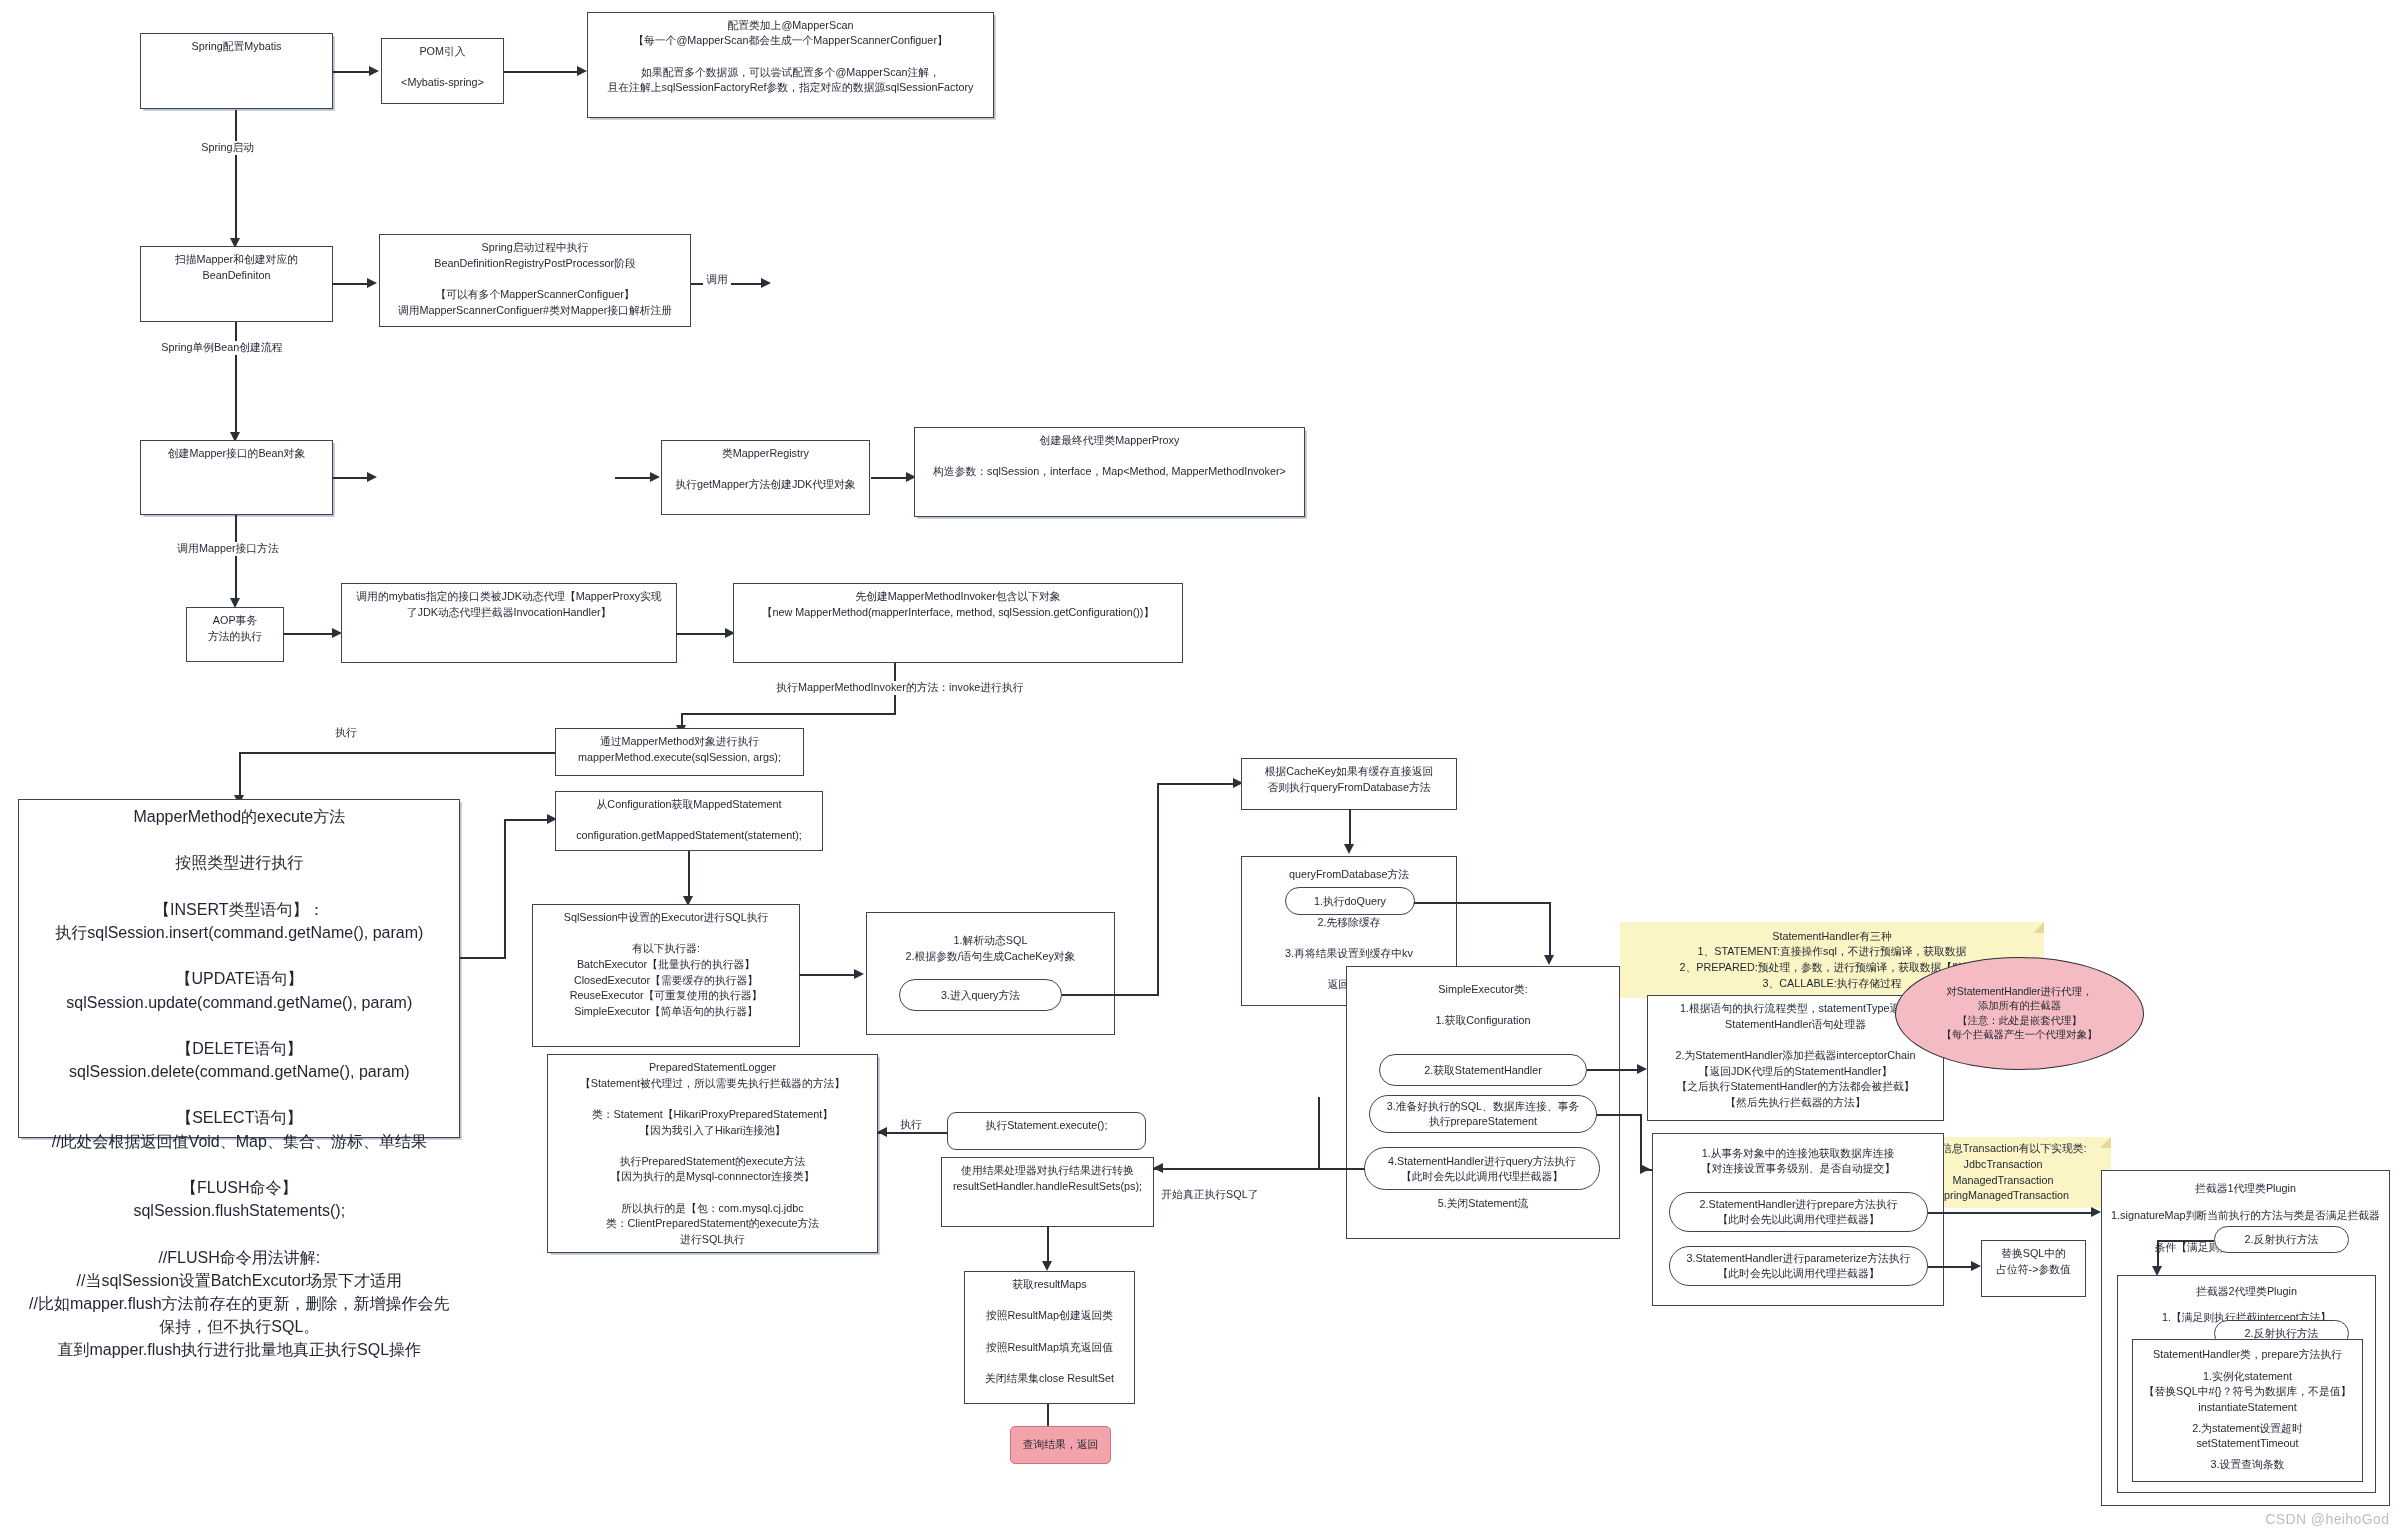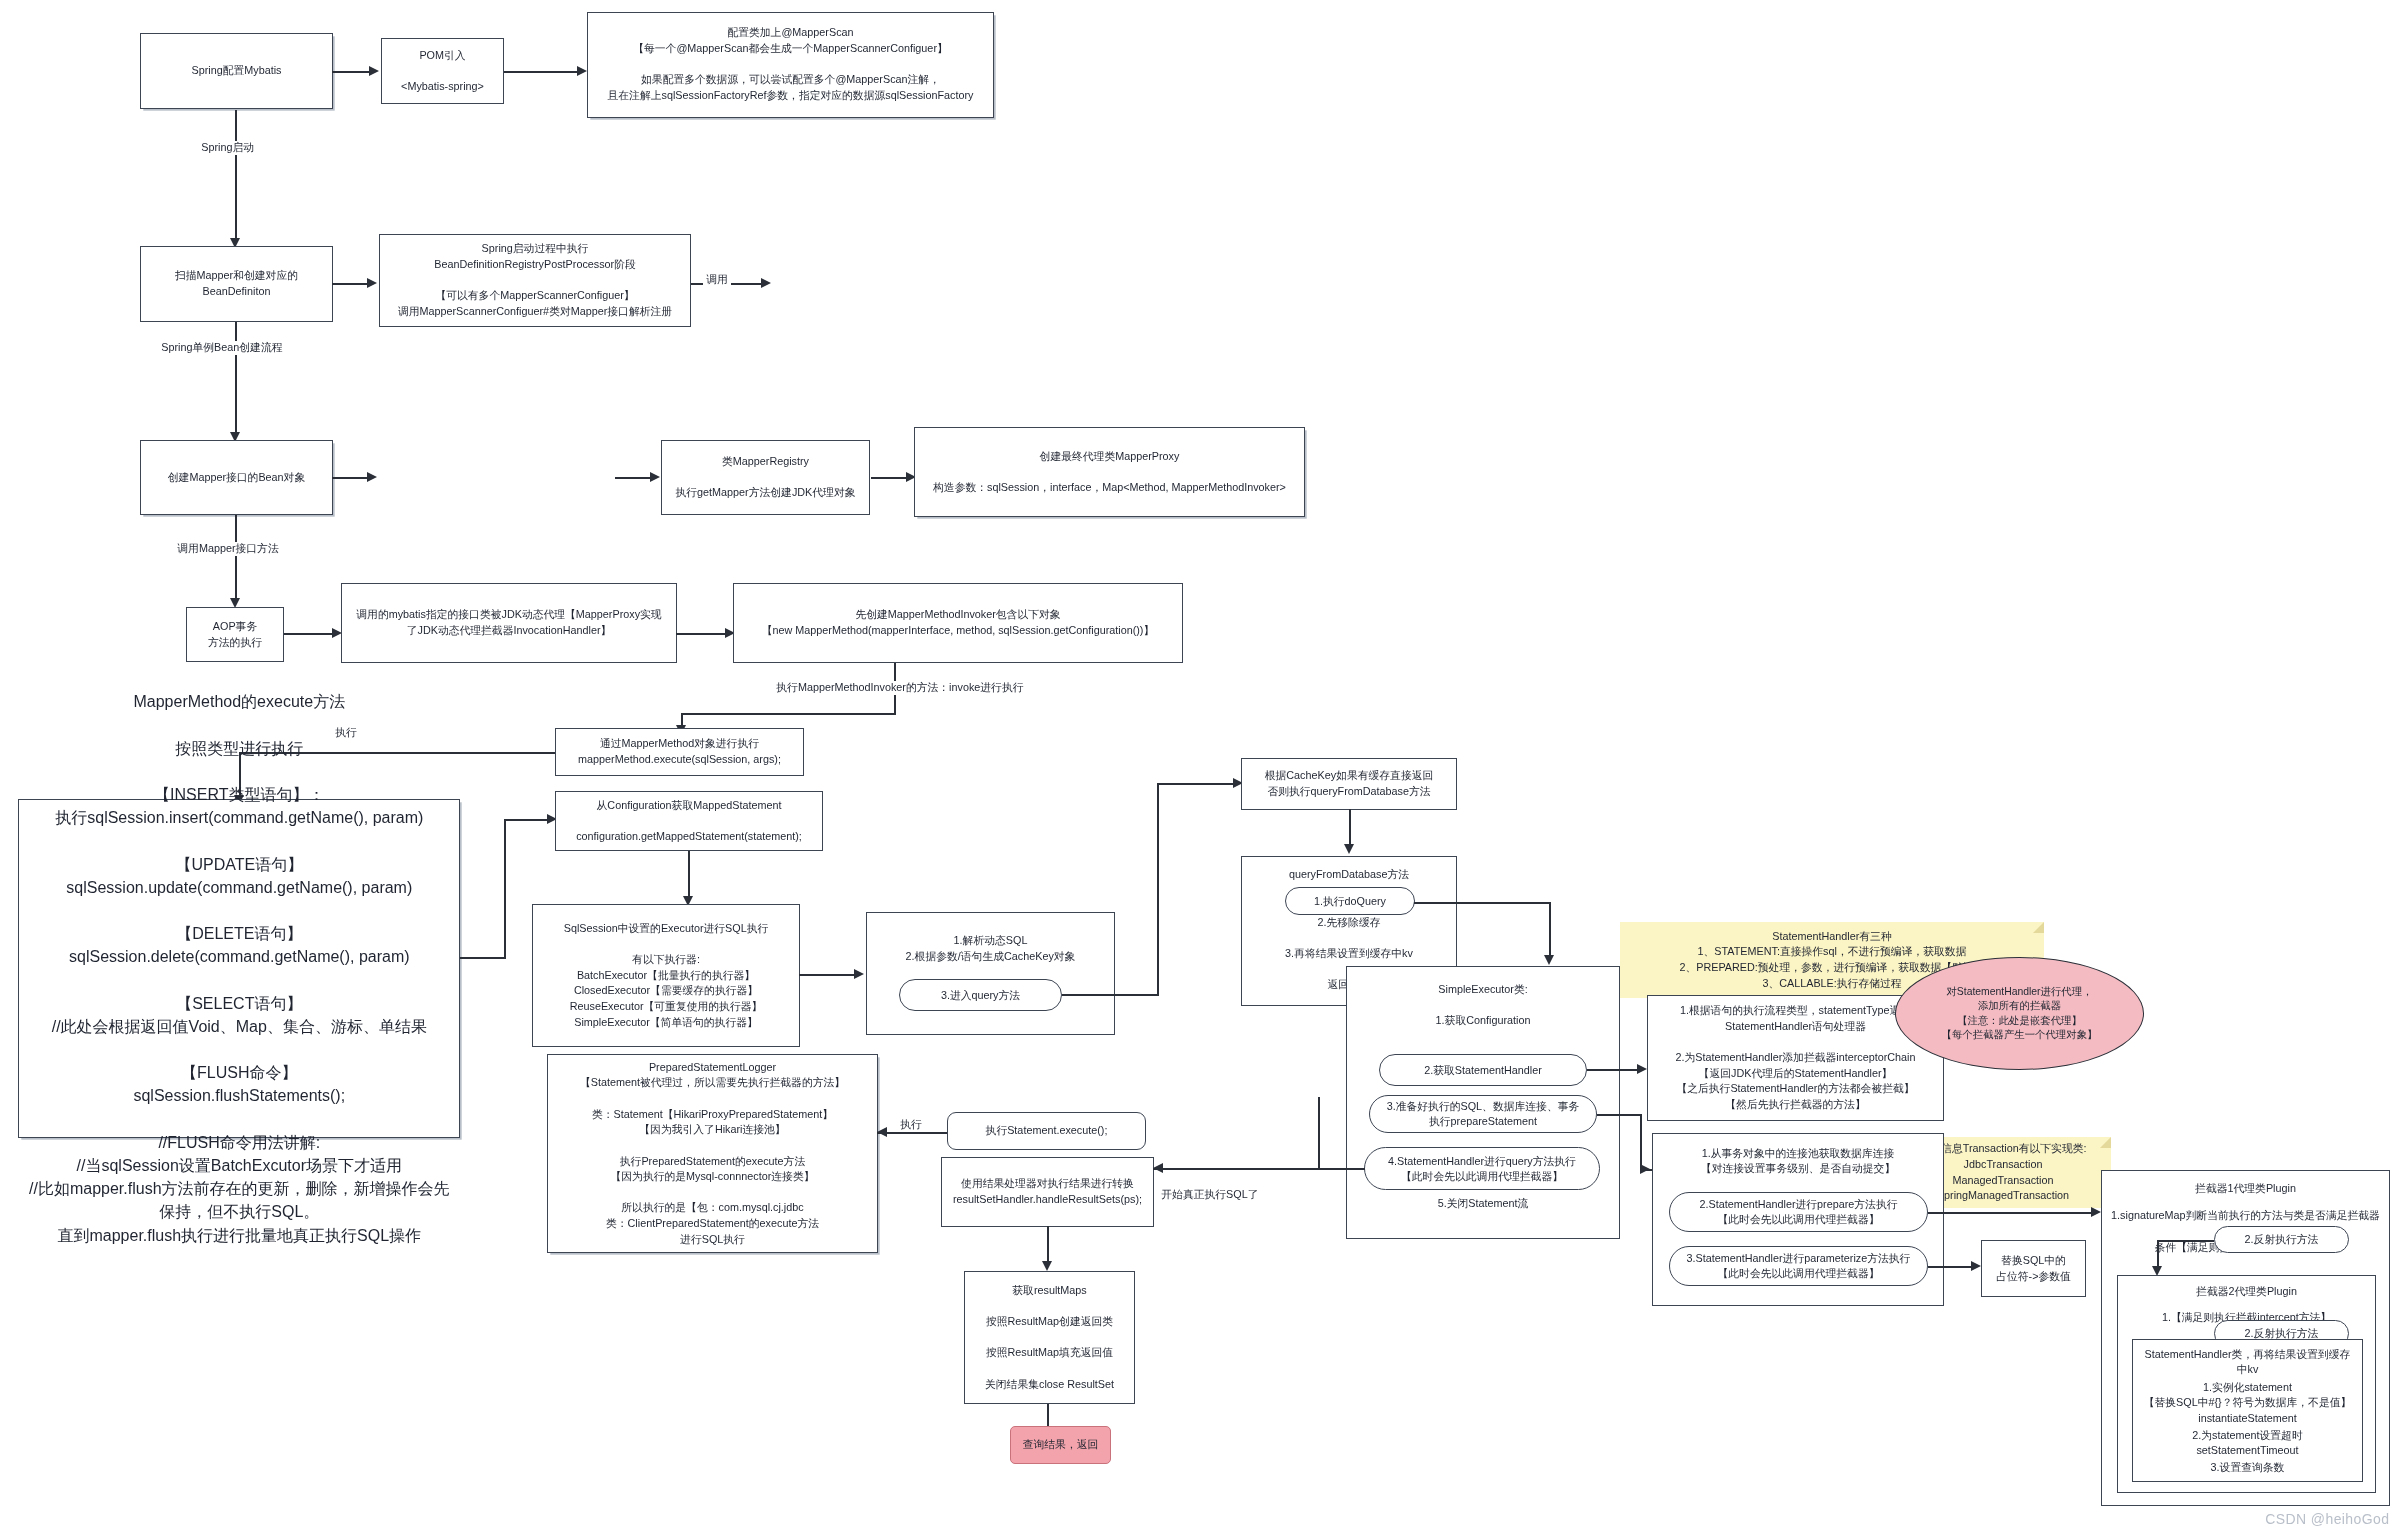--- a/index.html
+++ b/index.html
@@ -15,21 +15,20 @@
     overflow:hidden;
   }
   .node{
     position:absolute;
     box-sizing:border-box;
     border:1.7px solid #3d4553;
     background:#ffffff;
     display:flex;
     flex-direction:column;
     align-items:center;
-    justify-content:center;
     text-align:center;
     padding:5px 6.6px;
     line-height:1.45;
     font-size:10.8px;
     white-space:pre-line;
   }
   .node.shadow{box-shadow:2.5px 2.5px 0 -0.8px #b9bfc9;}
   .pill{
     position:absolute;
     box-sizing:border-box;
@@ -431,21 +430,21 @@
   <div class="node" style="left:2117px;top:1275px;width:259px;height:218px;justify-content:flex-start;padding-top:8.3px;">
     <span class="title">拦截器2代理类Plugin</span>
     <span style="height:10px;"></span>
     <span>1.【满足则执行拦截intercept方法】</span>
   </div>
   <div class="pill" style="left:2214px;top:1320px;width:135px;height:26.6px;">
     <span>2.反射执行方法</span>
   </div>
 
   <div class="node" style="left:2132px;top:1339px;width:231px;height:143px;justify-content:flex-start;padding-top:6.6px;">
-    <span>StatementHandler类，再将结果设置到缓存中kv</span>
+    <span>StatementHandler类，prepare方法执行</span>
     <span style="height:6.6px;"></span>
     <span>1.实例化statement
 【替换SQL中#{}？符号为数据库，不是值】
 instantiateStatement</span>
     <span style="height:5px;"></span>
     <span>2.为statement设置超时
 setStatementTimeout</span>
     <span style="height:5px;"></span>
     <span>3.设置查询条数</span>
   </div>

